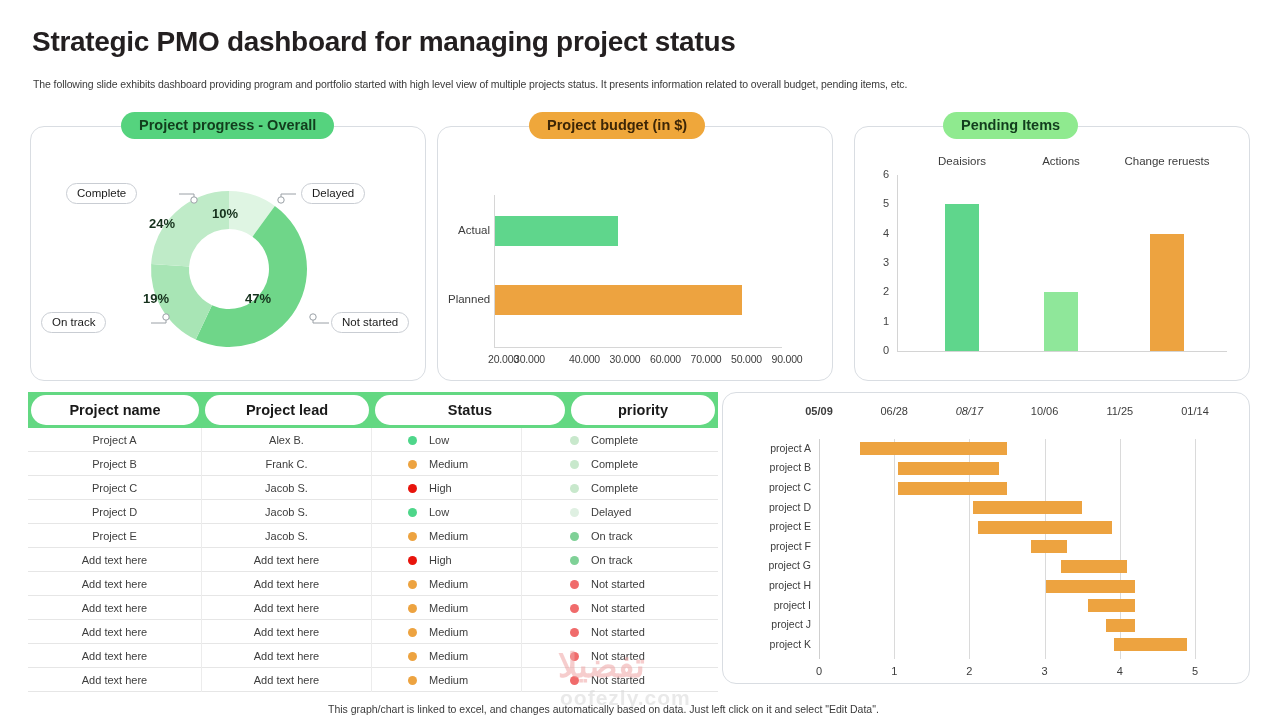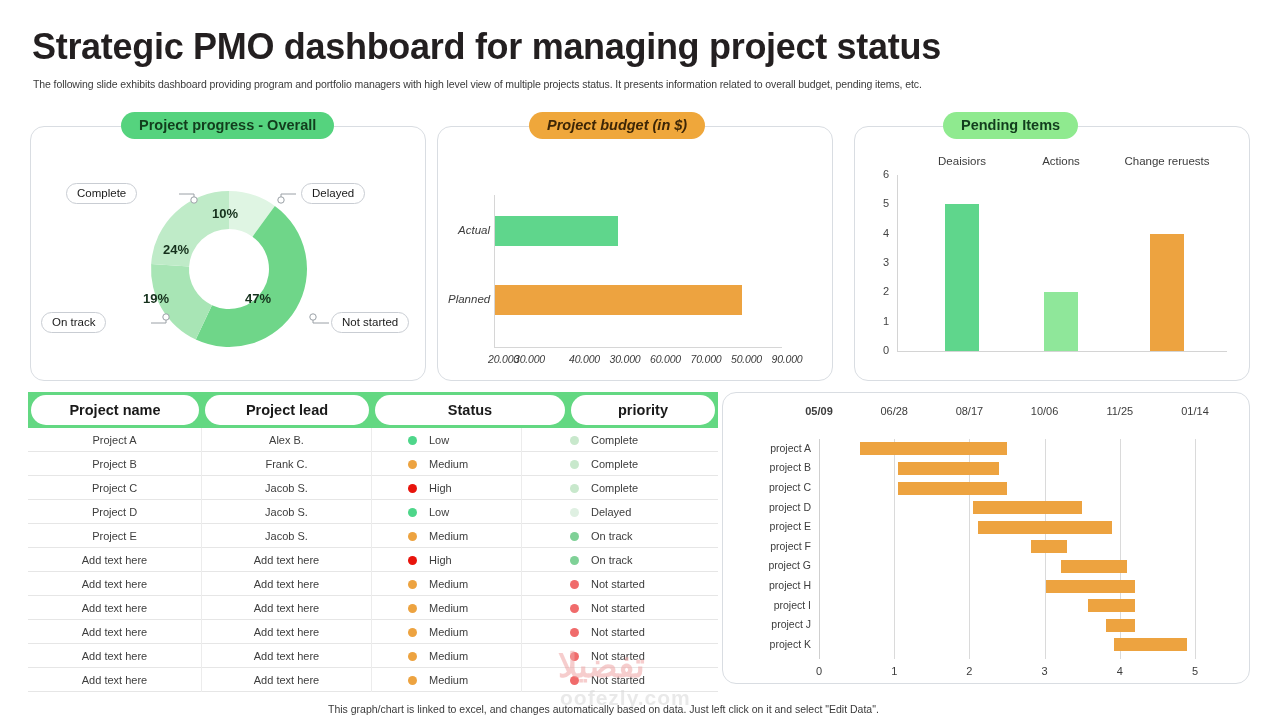--- a/index.html
+++ b/index.html
@@ -7,21 +7,21 @@
     width: 1280px; height: 720px;
     background: #ffffff;
     font-family: "Liberation Sans", sans-serif;
     overflow: hidden;
   }
   .slide { position: relative; width: 1280px; height: 720px; background:#fff; }
 
   
   .title {
     position: absolute; left: 32px; top: 26px;
-    font-size: 36px; font-weight: 700; color: #231f20;
+    font-size: 28px; font-weight: 700; color: #231f20;
     letter-spacing: -0.3px; white-space: nowrap;
   }
   .subtitle {
     position: absolute; left: 33px; top: 78px;
     font-size: 10.5px; color: #3a3a3a; white-space: nowrap;
     letter-spacing: -0.1px;
   }
 
   
   .card {
@@ -49,21 +49,21 @@
     border: 1px solid #c9cdd3; border-radius: 11px;
     background: #fff; font-size: 11.5px; color: #1a1a1a;
     text-align: center; padding: 0 10px; white-space: nowrap;
   }
   .pct {
     position: absolute; font-size: 13px; font-weight: 700; color: #15301c;
     white-space: nowrap;
   }
 
   
-  #card-budget { left: 437px; top: 126px; width: 396px; height: 255px; font-style: italic; }
+  #card-budget { left: 437px; top: 126px; width: 396px; height: 255px; }
   #pill-budget { left: 91px; background: #efa73b; color:#3d2606; }
   .bud-label { position: absolute; font-size: 11.5px; color:#3c3c3c; }
   .bud-bar { position:absolute; height: 30px; }
   .bud-axis { position:absolute; font-size: 10.5px; color:#3c3c3c; white-space:nowrap; letter-spacing:-0.2px;}
 
   
   #card-pending { left: 854px; top: 126px; width: 396px; height: 255px; }
   #pill-pending { left: 88px; background: #8fea8f; }
   .pi-cat { position:absolute; font-size:11.5px; color:#3c3c3c; white-space:nowrap; }
   .pi-ytick { position:absolute; font-size:11px; color:#444; width:14px; text-align:right;}
@@ -104,21 +104,21 @@
   .wm { position:absolute; pointer-events:none; color:#e8b0b0; opacity:0.55; font-weight:700; }
   #wm-ar { left:558px; top:645px; font-size:34px; letter-spacing:2px; color:#f0a6a6; }
   #wm-dom { left:560px; top:686px; font-size:21px; color:#d8d8d8; letter-spacing:1px; }
 </style>
 </head>
 <body>
 
 <div class="slide">
 
   <div class="title">Strategic PMO dashboard for managing project status</div>
-  <div class="subtitle">The following slide exhibits dashboard providing program and portfolio managers with high level view of multiple projects status. It presents information related to overall budget, pending items, etc.</div>
+  <div class="subtitle">The following slide exhibits dashboard providing program and portfolio started with high level view of multiple projects status. It presents information related to overall budget, pending items, etc.</div>
 
   <div class="card" id="card-progress">
     <div class="pill" id="pill-progress">Project progress - Overall</div>
     <div class="donut-wrap" id="donut-host">
         <svg width="396" height="255" style="position: absolute; left: 0px; top: 0px;">
           <path d="M 198 64
        A 78 78 0 0 1 243.84724967881291 78.8966744387541
        L 221.51141009169893 109.63932022500211
        A 40 40 0 0 0 198 102 Z" fill="#dff5e3"></path>
           <path d="M 243.84724967881291 78.8966744387541
@@ -130,21 +130,21 @@
        L 158.07893086286913 139.48837921882748
        A 40 40 0 0 0 180.9688283373971 178.1930820986408 Z" fill="#a8e5b5"></path>
           <path d="M 120.15391518259482 137.10233947671355
        A 78 78 0 0 1 197.99999999999997 64
        L 198 102
        A 40 40 0 0 0 158.07893086286913 139.48837921882748 Z" fill="#bfebc8"></path>
         </svg>
         <div class="pct" style="left: 181px; top: 79px;">10%</div>
         <div class="pct" style="left: 214px; top: 164px;">47%</div>
         <div class="pct" style="left: 112px; top: 164px;">19%</div>
-        <div class="pct" style="left: 132px; top: 89px; margin-top: 26px;">24%</div>
+        <div class="pct" style="left: 118px; top: 89px;">24%</div>
         <div class="callout" style="left: 35px; top: 56px;">Complete</div>
         <div class="callout" style="left: 270px; top: 56px;">Delayed</div>
         <div class="callout" style="left: 10px; top: 185px;">On track</div>
         <div class="callout" style="left: 300px; top: 185px;">Not started</div>
         <svg width="396" height="255" style="position: absolute; left: 0px; top: 0px;">
           <path d="M 148 67 L 163 67 L 163 73" stroke="#9aa0a6" fill="none" stroke-width="1"></path>
           <circle cx="163" cy="73" r="3.2" fill="#fff" stroke="#9aa0a6" stroke-width="1"></circle>
           <path d="M 265 67 L 250 67 L 250 73" stroke="#9aa0a6" fill="none" stroke-width="1"></path>
           <circle cx="250" cy="73" r="3.2" fill="#fff" stroke="#9aa0a6" stroke-width="1"></circle>
           <path d="M 120 196 L 135 196 L 135 190" stroke="#9aa0a6" fill="none" stroke-width="1"></path>
@@ -344,21 +344,21 @@
             <span style="margin-left: 12px;">Not started</span>
           </div>
         </div>
       </div>
   </div>
 
   <div class="card" id="card-gantt">
     <div id="gantt-host" style="position:absolute;left:0;top:0;width:100%;height:100%;">
         <div class="g-date" style="left: 96px; top: 12px; transform: translateX(-50%); font-weight: bold;">05/09</div>
         <div class="g-date" style="left: 171.2px; top: 12px; transform: translateX(-50%);">06/28</div>
-        <div class="g-date" style="left: 246.4px; top: 12px; transform: translateX(-50%);">08/17</div>
+        <div class="g-date" style="left: 246.4px; top: 12px; transform: translateX(-50%); font-style: italic;">08/17</div>
         <div class="g-date" style="left: 321.6px; top: 12px; transform: translateX(-50%);">10/06</div>
         <div class="g-date" style="left: 396.8px; top: 12px; transform: translateX(-50%);">11/25</div>
         <div class="g-date" style="left: 472px; top: 12px; transform: translateX(-50%);">01/14</div>
         <div class="g-grid" style="left: 171.2px; top: 46px; height: 219.6px;"></div>
         <div class="g-grid" style="left: 246.4px; top: 46px; height: 219.6px;"></div>
         <div class="g-grid" style="left: 321.6px; top: 46px; height: 219.6px;"></div>
         <div class="g-grid" style="left: 396.8px; top: 46px; height: 219.6px;"></div>
         <div class="g-grid" style="left: 472px; top: 46px; height: 219.6px;"></div>
         <div class="g-axis-v" style="left: 96px; top: 46px; height: 219.6px;"></div>
         <div class="g-name" style="left: 16px; width: 72px; top: 48.8px;">project A</div>

